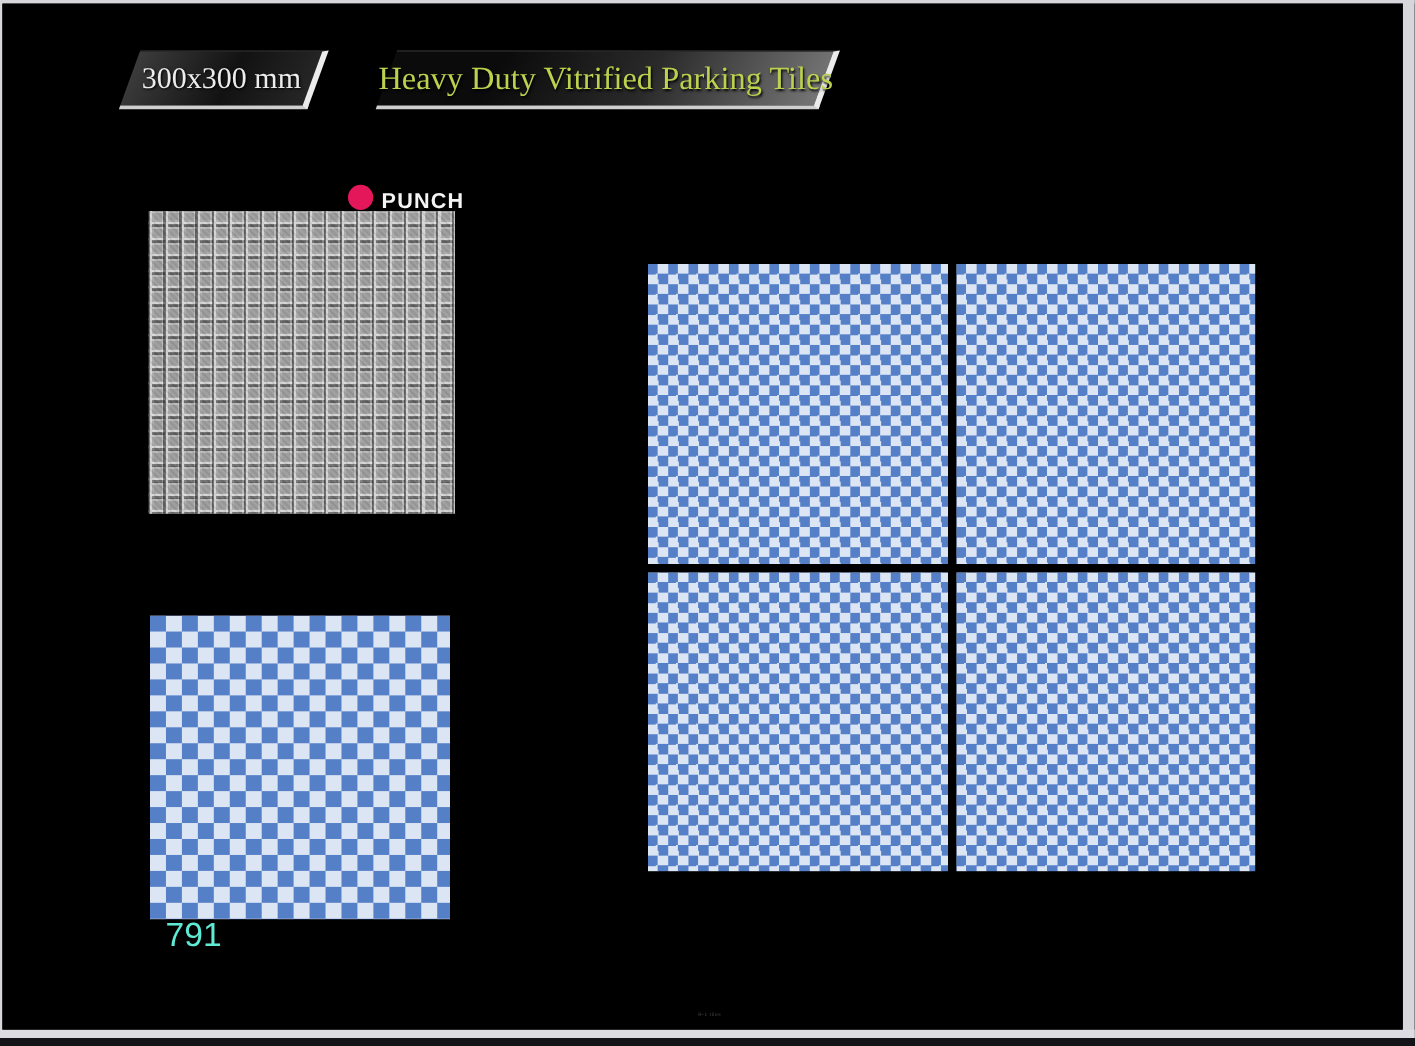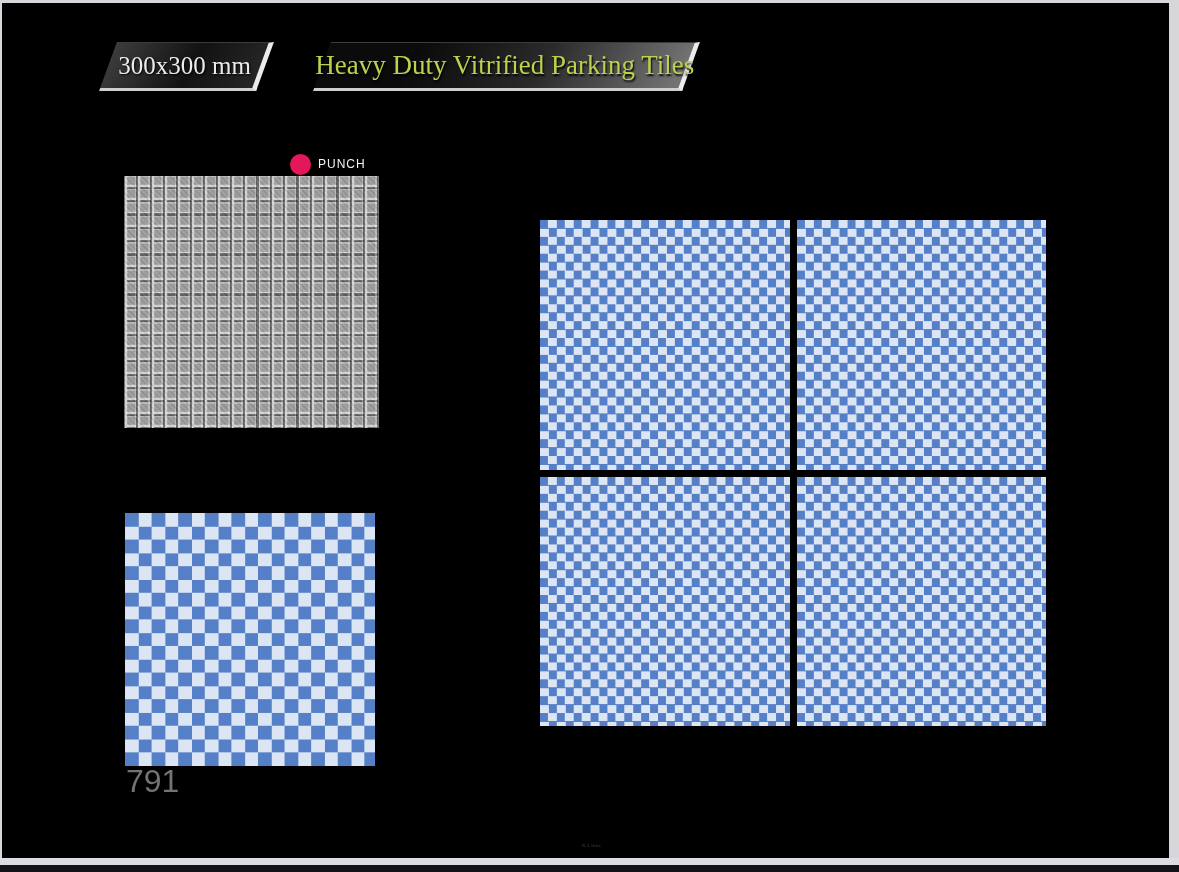--- a/index.html
+++ b/index.html
@@ -39,22 +39,22 @@
     text-shadow:1px 1px 2px #000;}
   .badge-title .badge-text{
     font-family:"Liberation Serif", serif;font-size:27px;color:var(--title-text);
     text-shadow:1px 2px 2px #000;}
   
   .punch-dot{
     position:absolute;left:288px;top:151px;width:21px;height:21px;border-radius:50%;
     background:var(--punch-dot);
   }
   .punch-label{
-    position:absolute;left:316px;top:154px;color:#f4f4f4;font-size:12px;
-    letter-spacing:1px;font-weight:400;
+    position:absolute;left:316px;top:154px;color:#f4f4f4;font-size:18px;
+    letter-spacing:1px;font-weight:700;
   }
   
   .texture-swatch{
     position:absolute;left:122px;top:173px;width:255px;height:252px;
     background-color:var(--mosaic-gray);
     background-image:
       repeating-linear-gradient(45deg, rgba(255,255,255,.07) 0 1px, transparent 1px 2px, rgba(0,0,0,.07) 2px 3px, transparent 3px 4px),
       repeating-linear-gradient(90deg,
         #6f6f6f 0 1px,
         rgba(214,214,214,.95) 1px 2.8px,
@@ -79,21 +79,21 @@
     background-size:26.6px 26.6px;
   }
   
   .preview-grid{
     position:absolute;left:538px;top:217px;width:506px;height:506px;
     display:grid;grid-template-columns:1fr 1fr;grid-template-rows:1fr 1fr;gap:7px;
   }
   .preview-cell{background-size:16.86px 16.86px;}
   
   .product-code{
-    position:absolute;left:124px;top:760px;color:#737373;font-size:32px;
+    position:absolute;left:136px;top:760px;color:#5eead4;font-size:28px;
   }
   .footer-watermark{
     position:absolute;left:0;top:840px;width:1179px;text-align:center;
     color:#4a4a4a;font-size:4px;letter-spacing:0.5px;
   }
 </style>
 </head>
 <body>
 
 <div class="frame-top"></div>

